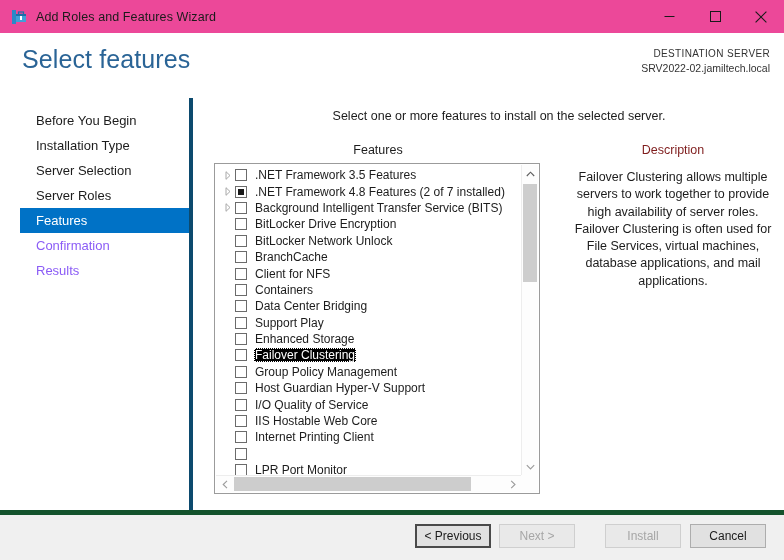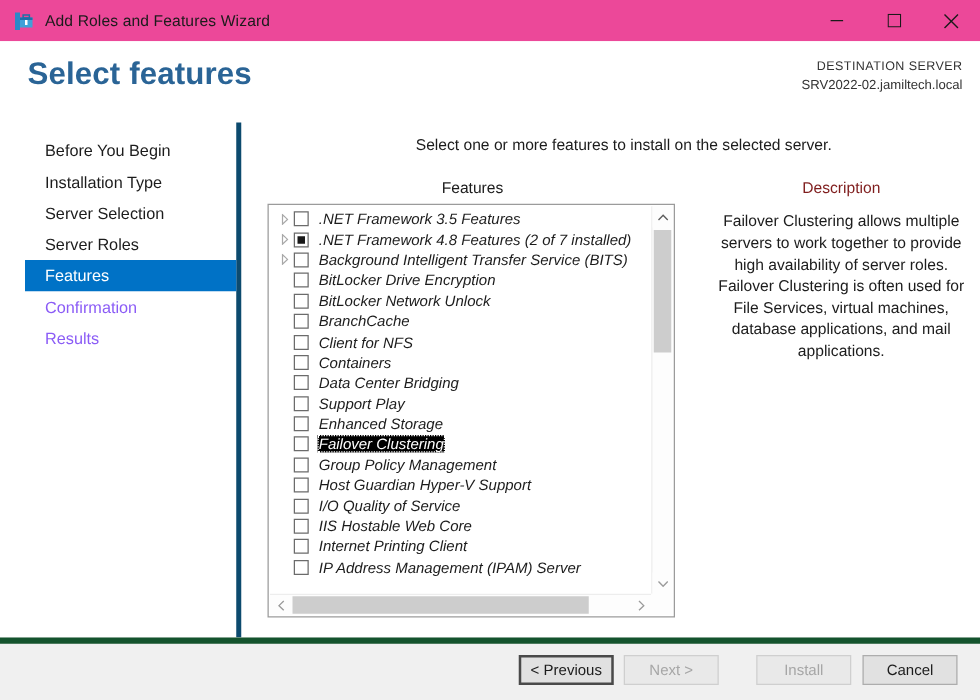--- a/index.html
+++ b/index.html
@@ -73,21 +73,21 @@
     min-height: 65px;
     position: relative;
     background: #ffffff;
   }
   .page-title {
     position: absolute;
     left: 22px;
     top: 13px;
     font-size: 25px;
     color: #2a6496;
-    font-weight: bold;
+    font-weight: normal;
     letter-spacing: 0.1px;
     line-height: 1.1;
   }
   .dest-block {
     position: absolute;
     right: 14px;
     top: 14px;
     text-align: right;
   }
   .dest-label {
@@ -184,21 +184,20 @@
   }
   .list-inner {
     position: absolute;
     left: 0;
     top: 0;
     right: 19px;
     bottom: 18px;
     overflow: hidden;
     padding-top: 3px;
     box-sizing: border-box;
-    font-style: italic;
   }
   .feat-row {
     height: 16.4px;
     display: flex;
     align-items: center;
     padding-left: 5px;
     box-sizing: border-box;
     white-space: nowrap;
   }
   .twisty {
@@ -524,21 +523,25 @@
                   <span class="feat-label">IIS Hostable Web Core</span>
                 </div>
                 <div class="feat-row">
                   <span class="twisty empty"></span>
                   <span class="cbox"></span>
                   <span class="feat-label">Internet Printing Client</span>
                 </div>
                 <div class="feat-row">
                   <span class="twisty empty"></span>
                   <span class="cbox"></span>
-                  <span class="feat-label">IP Address Management (IPAM) Server</span>
+                </div>
+                <div class="feat-row">
+                  <span class="twisty empty"></span>
+                  <span class="cbox"></span>
+                  <span class="feat-label">LPR Port Monitor</span>
                 </div>
               </div>
 
             <div class="vscroll">
               <div class="arrow">
                 <svg width="9" height="6" viewBox="0 0 9 6">
                     <polyline points="0.8,5 4.5,1.2 8.2,5" fill="none" stroke="#5e5e5e" stroke-width="1.1"></polyline>
                   </svg>
               </div>
               <div class="vthumb"></div>

